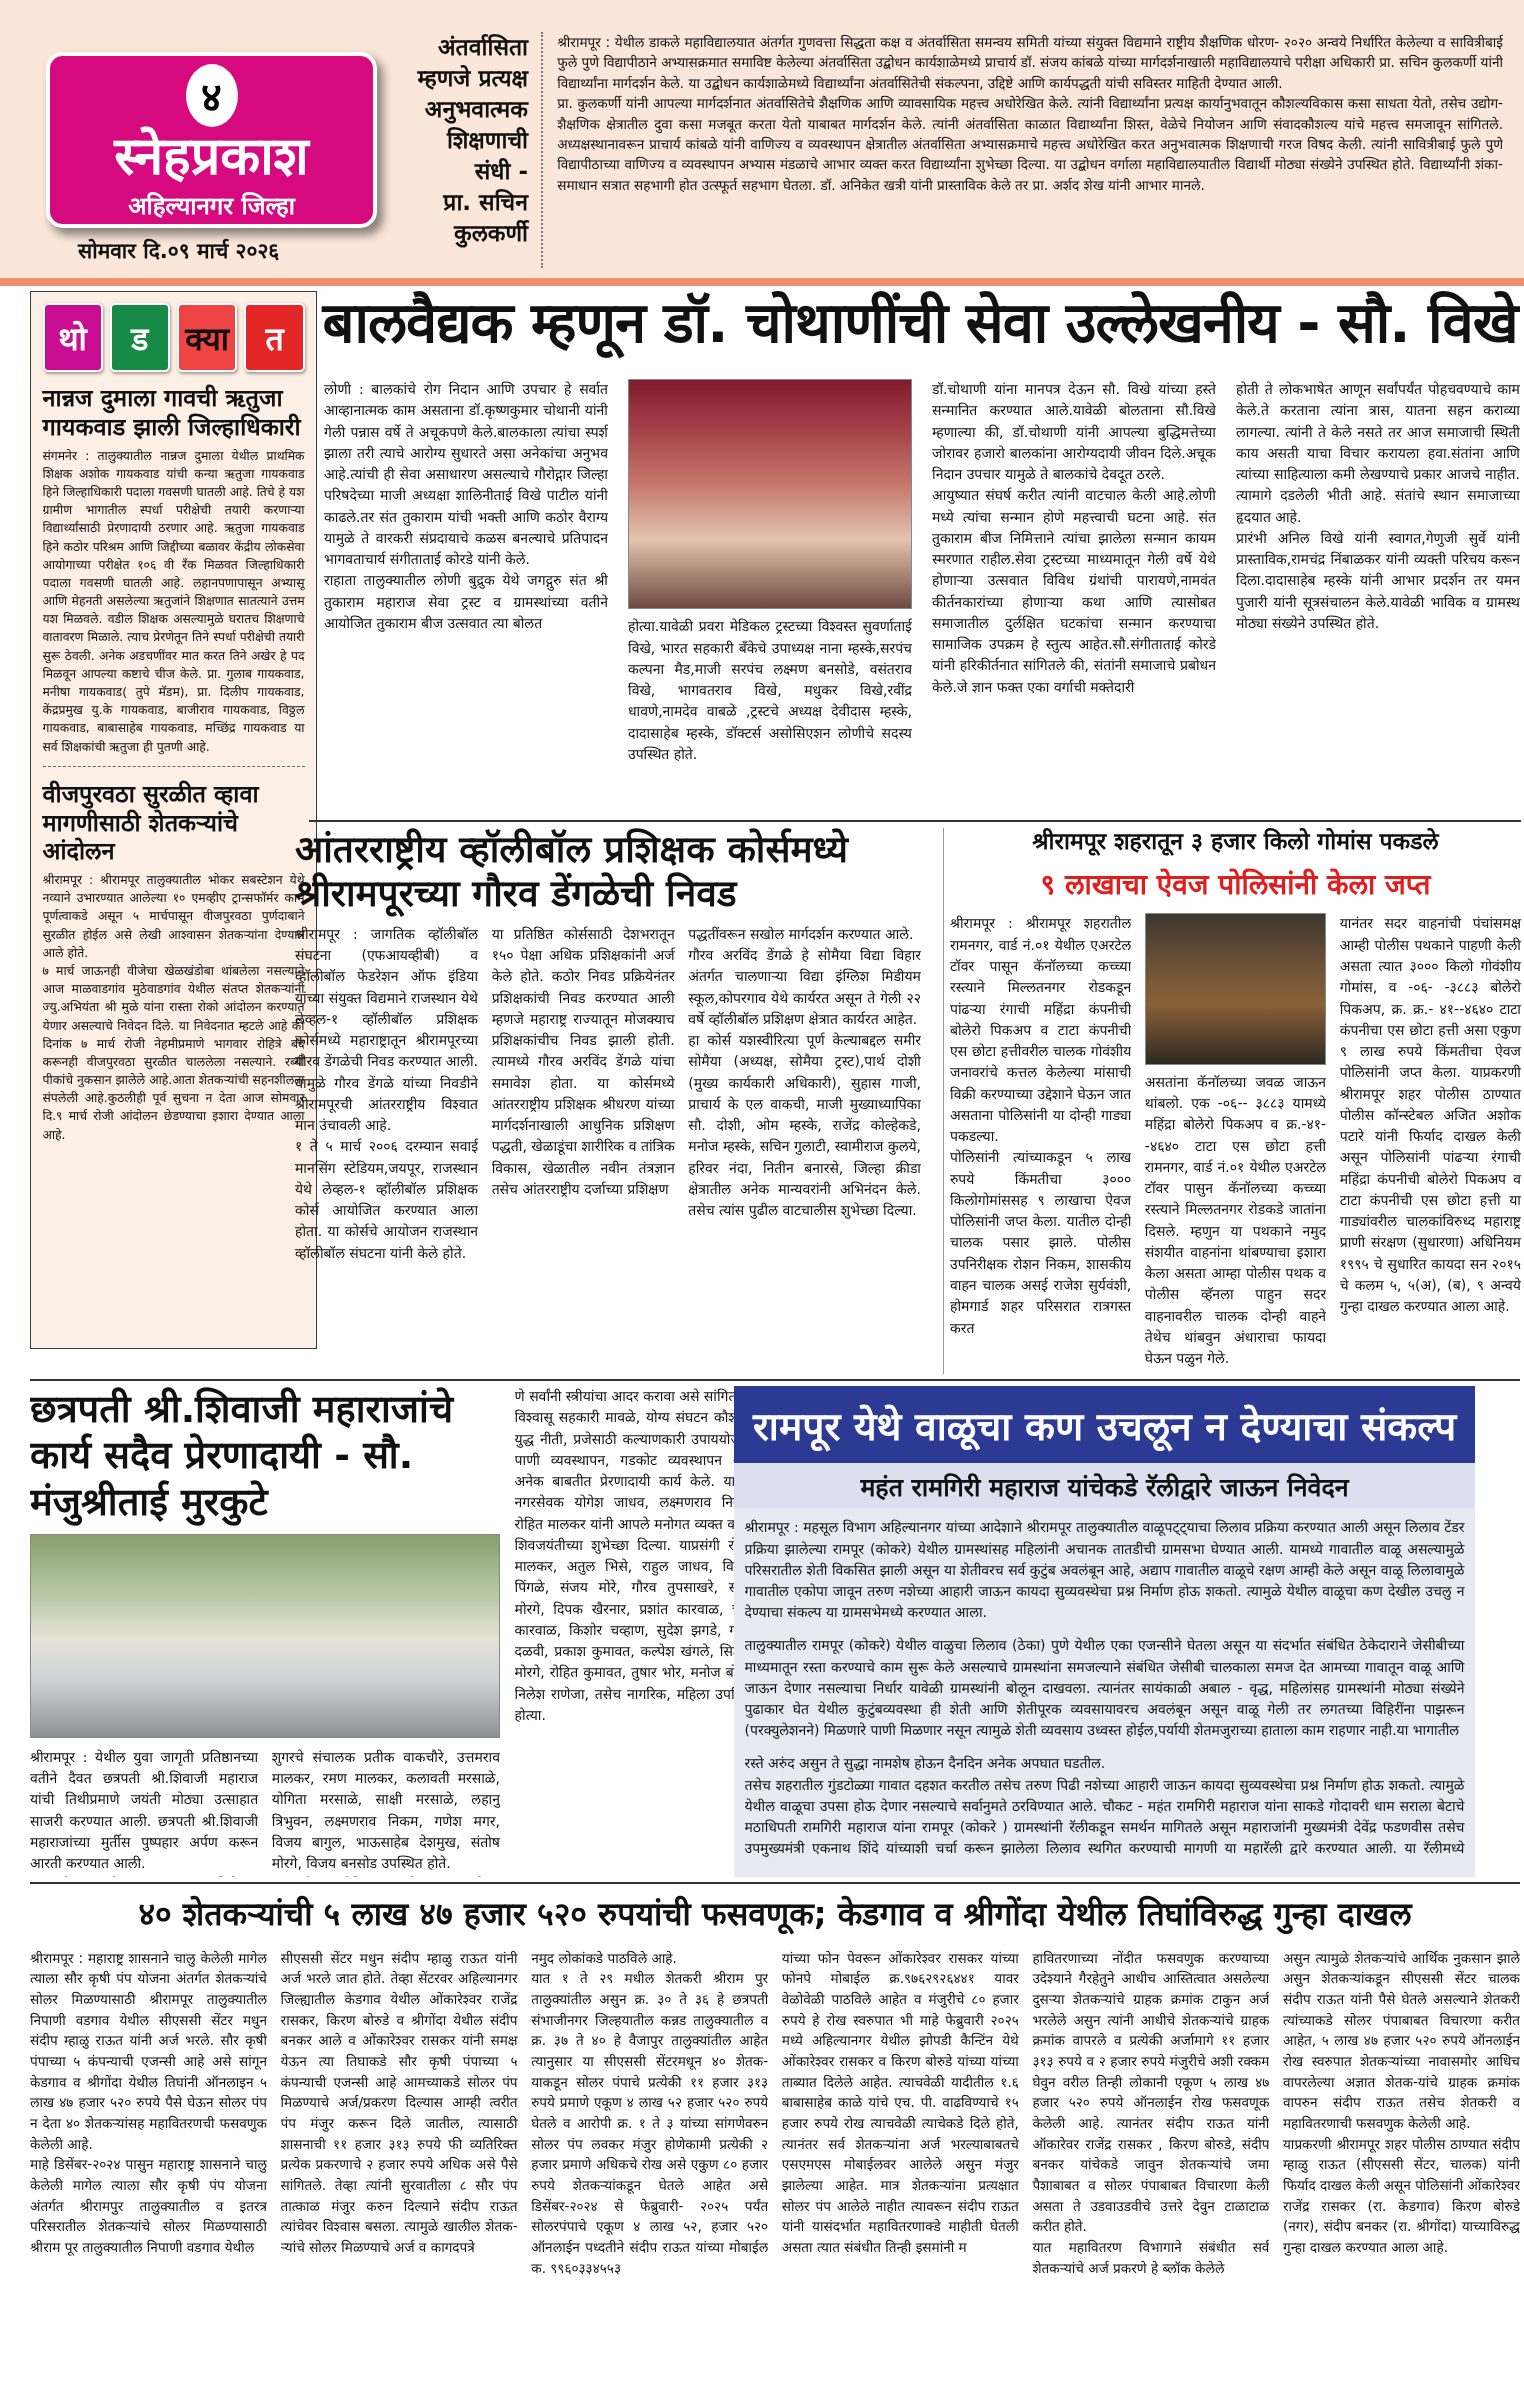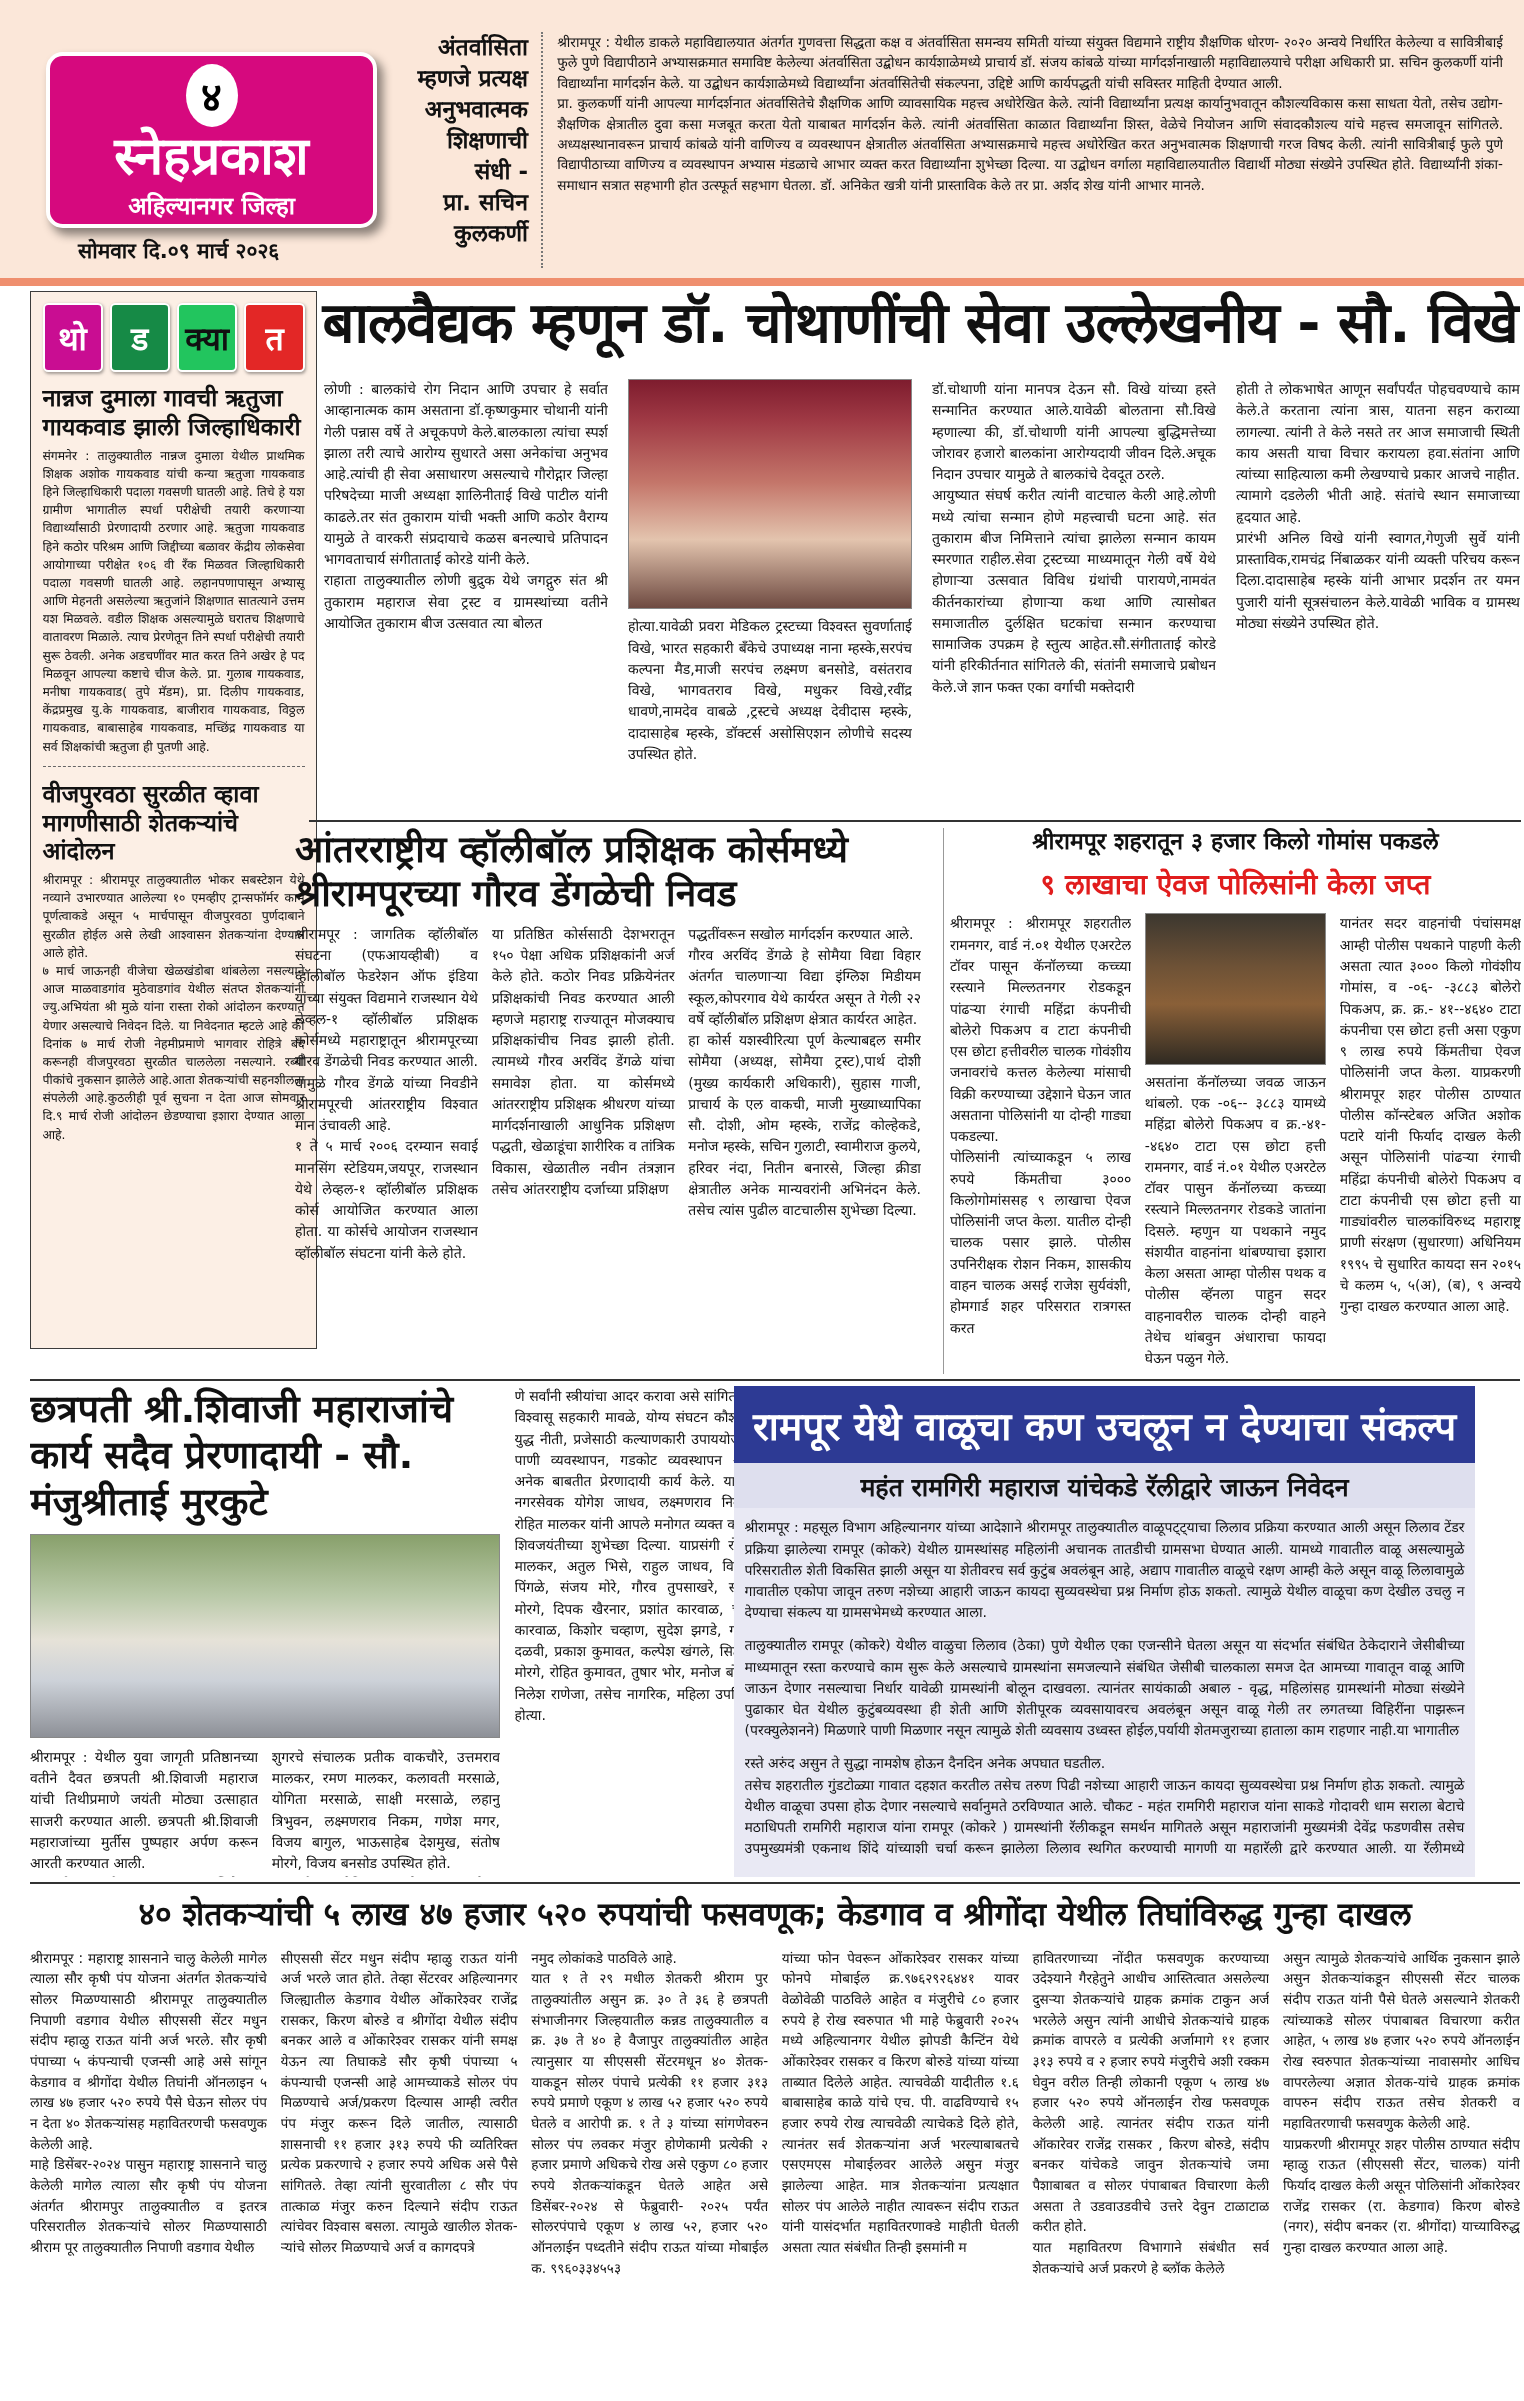--- a/index.html
+++ b/index.html
@@ -30,21 +30,21 @@
                  letter-spacing:-1px;overflow:hidden;}
 
   
   .sidebar{position:absolute;left:30px;top:291px;width:287px;height:1058px;background:#fcefe5;
            border:1.6px solid #3c3c3c;box-sizing:border-box;padding:10.5px 11.5px;
            display:flex;flex-direction:column;overflow:hidden;}
   .tiles{display:flex;gap:7.3px;}
   .tile{flex:1;height:65px;border-radius:5.2px;display:flex;align-items:center;justify-content:center;
         font-size:32px;font-weight:800;color:#fff;border:2.1px solid #fff;box-shadow:1px 1.6px 3.1px rgba(0,0,0,.35);}
   .tile.t0{background:#c90d92;}.tile.t1{background:#168a46;}
-  .tile.t2{background:#22c55e;color:#111;}.tile.t3{background:#e32726;}
+  .tile.t2{background:#ef4444;color:#111;}.tile.t3{background:#e32726;}
   .brief-title{font-size:23.5px;font-weight:800;line-height:1.22;margin:12.6px 0 5.2px;}
   .brief-body{font-size:12.3px;line-height:1.48;text-align:justify;white-space:pre-line;overflow:hidden;}
   .brief-body.first{max-height:439px;}
   hr.dashed{border:none;border-top:1.6px dashed #666;margin:10.5px 0 0;width:100%;}
   .brief-body.second{flex:1;}
 
   
   .body-text{font-size:14px;line-height:1.52;text-align:justify;white-space:pre-line;overflow:hidden;}
   .photo{width:100%;border:0.5px solid #888;box-sizing:border-box;}
 

